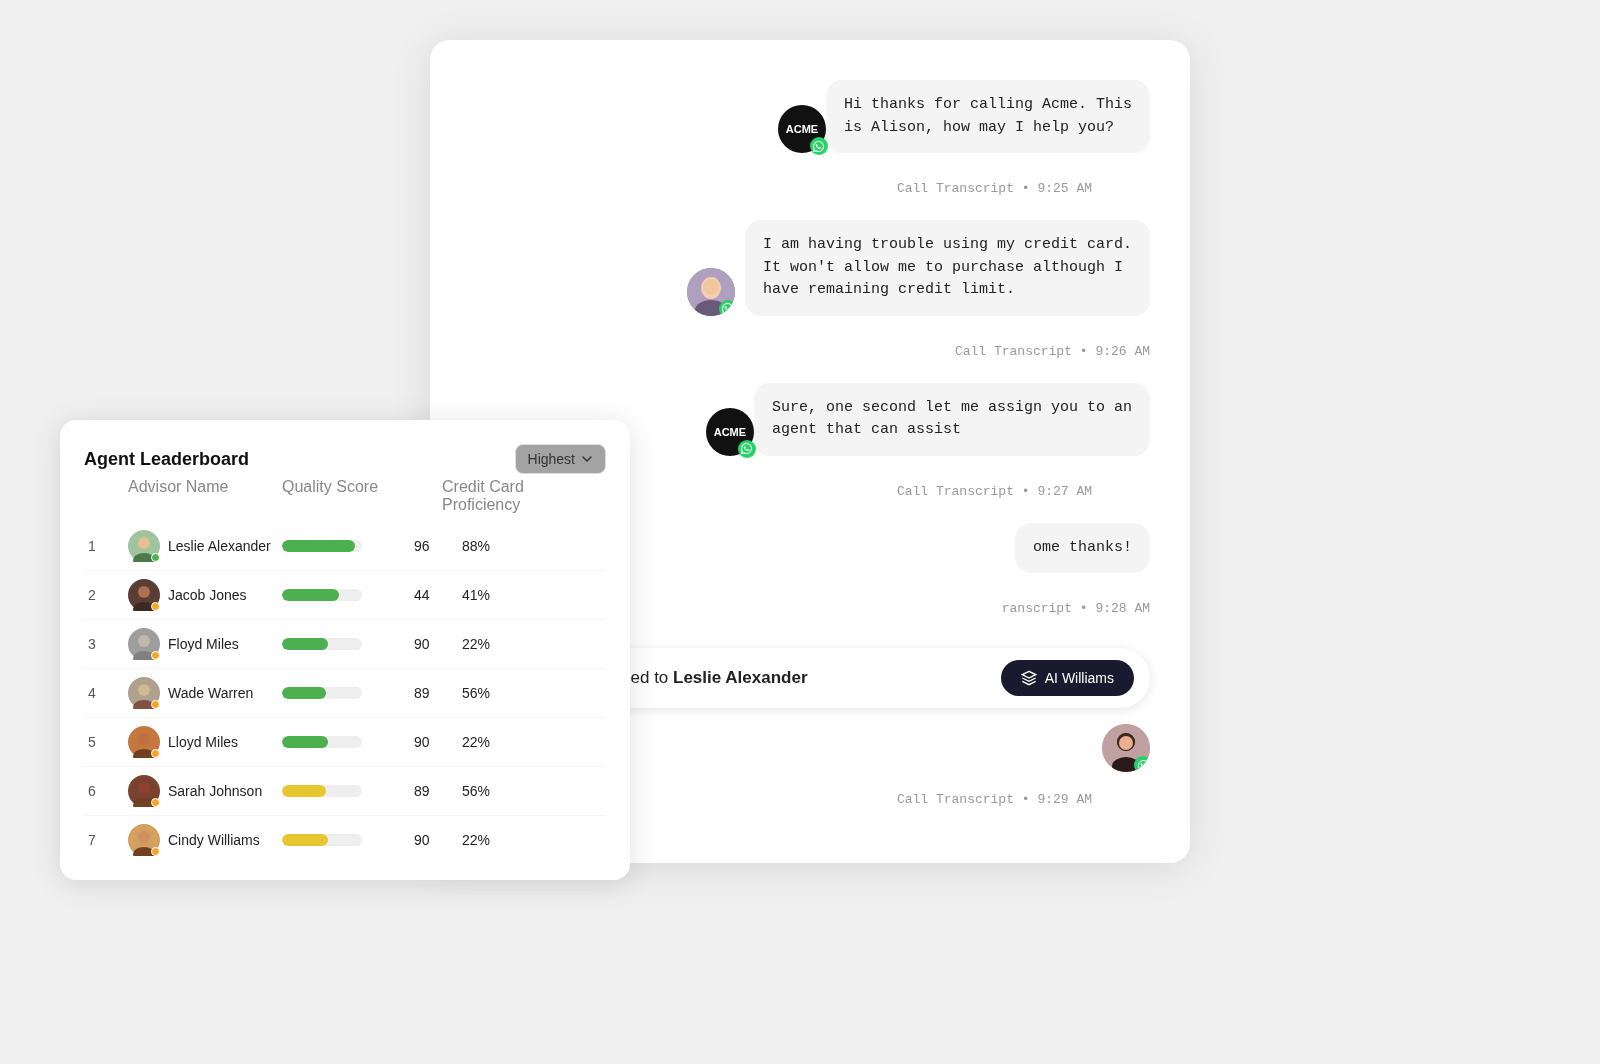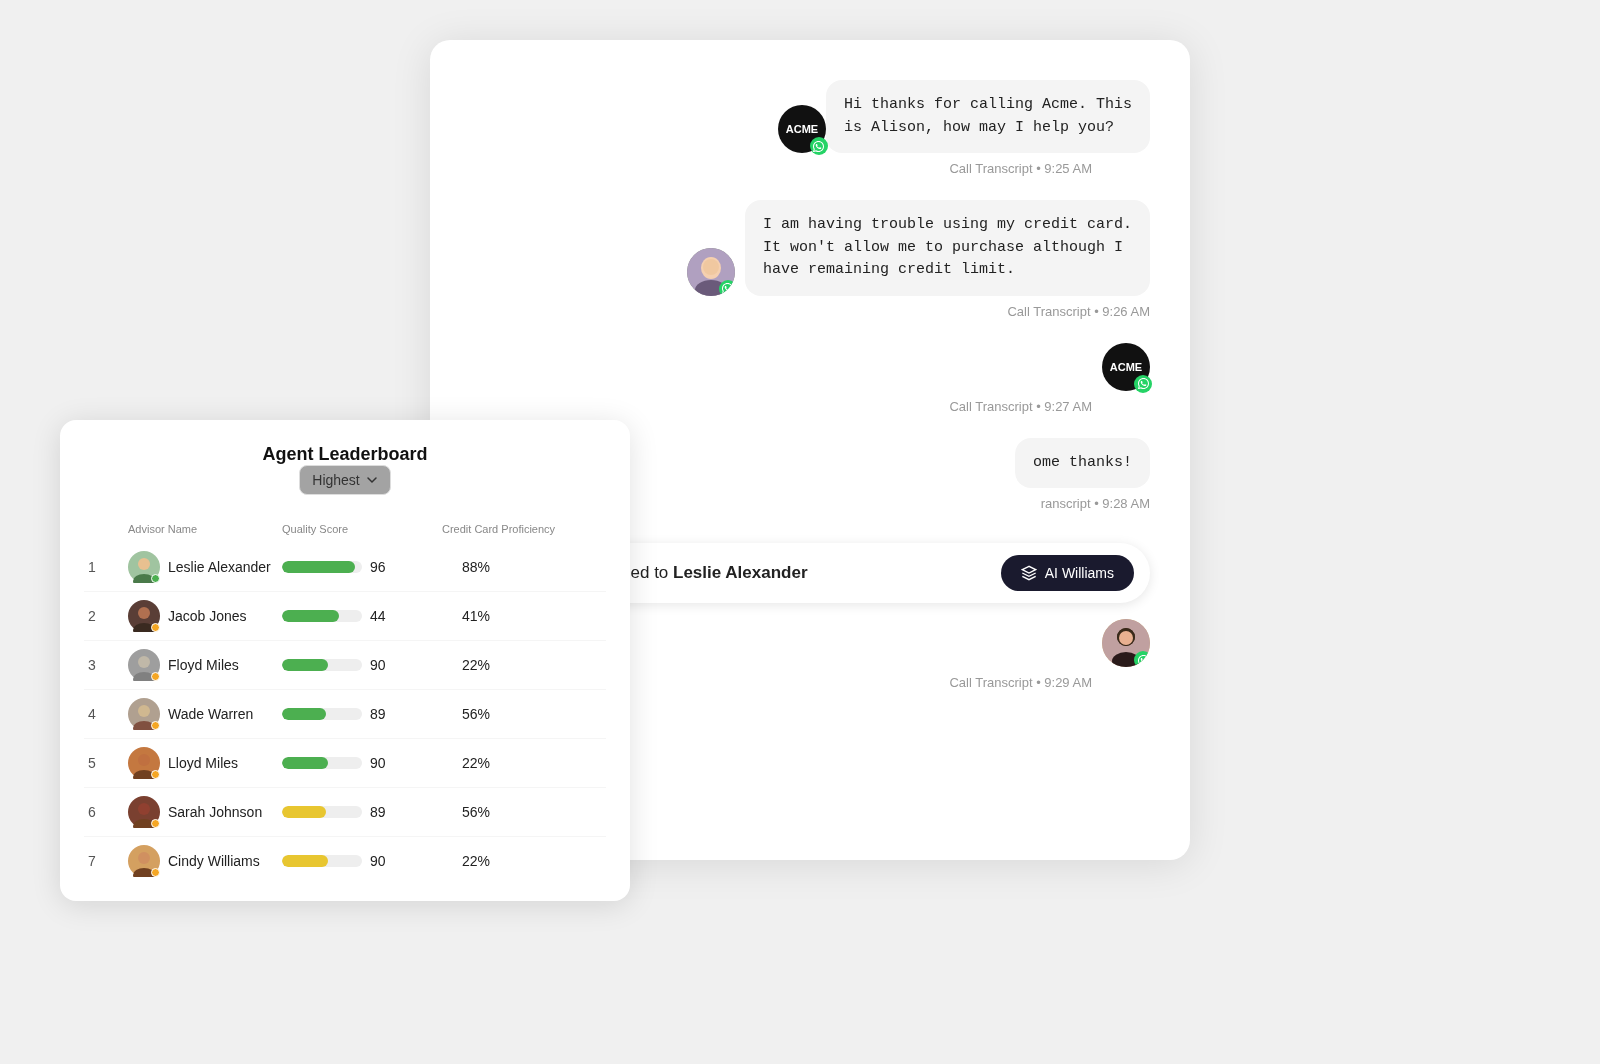--- a/index.html
+++ b/index.html
@@ -98,21 +98,22 @@
     .whatsapp-badge svg {
       width: 11px;
       height: 11px;
     }
 
     .msg-meta {
       text-align: center;
       font-size: 13px;
       color: #999;
       margin-bottom: 16px;
-      margin-top: 0;
+      margin-top: 20px;
+      font-family: Liberation Mono, monospace;
     }
     .msg-meta.right-meta {
       text-align: right;
       padding-right: 58px;
     }
     .msg-meta.left-meta {
       text-align: left;
       padding-left: 58px;
     }
 
@@ -140,22 +141,21 @@
       border-radius: 16px;
       padding: 24px 24px 16px;
       box-shadow: 0 4px 30px rgba(0,0,0,0.12);
       z-index: 20;
     }
 
     .leaderboard-header {
       display: flex;
       align-items: center;
       justify-content: space-between;
-      margin-bottom: 28px;
-      flex-direction: column;
+      margin-bottom: 4px;
     }
 
     .leaderboard-title {
       font-size: 18px;
       font-weight: 700;
       color: #111;
     }
 
     .filter-dropdown {
       border: 1px solid #ddd;
@@ -166,21 +166,21 @@
       background: #a3a3a3;
       cursor: pointer;
       display: flex;
       align-items: center;
       gap: 6px;
     }
 
     .leaderboard-cols {
       display: grid;
       grid-template-columns: 40px 1fr 160px 160px;
-      font-size: 11px;
+      font-size: 16px;
       color: #888;
       margin-bottom: 8px;
       padding: 0 4px;
     }
 
     .lb-row {
       display: grid;
       grid-template-columns: 40px 1fr 160px 160px;
       align-items: center;
       padding: 8px 4px;
@@ -240,20 +240,21 @@
     }
     .score-bar-fill {
       height: 100%;
       border-radius: 6px;
     }
 
     .score-num {
       font-size: 14px;
       color: #222;
       font-weight: 500;
+      margin-left: 44px;
     }
 
     .lb-proficiency {
       font-size: 14px;
       color: #222;
       font-weight: 500;
       padding-left: 20px;
     }
 
     
@@ -304,20 +305,22 @@
             </svg>
         </div>
       </div>
       <div class="bubble" style="white-space:pre;">I am having trouble using my credit card.
 It won't allow me to purchase although I
 have remaining credit limit.</div>
     </div>
     <div class="msg-meta left-meta">Call Transcript • 9:26 AM</div>
 
     <div class="msg-row right" style="margin-top:8px;">
+      <div class="bubble right-bubble" style="white-space:pre;">Sure, one second let me assign you to an
+agent that can assist</div>
       <div class="avatar-circle" style="margin-left:10px;">
         <span style="font-size:11px;font-weight:900;">ACME</span>
         <div class="whatsapp-badge">
           <svg viewBox="0 0 24 24" fill="white">
               <path d="M17.472 14.382c-.297-.149-1.758-.867-2.03-.967-.273-.099-.471-.148-.67.15-.197.297-.767.966-.94 1.164-.173.199-.347.223-.644.075-.297-.15-1.255-.463-2.39-1.475-.883-.788-1.48-1.761-1.653-2.059-.173-.297-.018-.458.13-.606.134-.133.298-.347.446-.52.149-.174.198-.298.298-.497.099-.198.05-.371-.025-.52-.075-.149-.669-1.612-.916-2.207-.242-.579-.487-.5-.669-.51-.173-.008-.371-.01-.57-.01-.198 0-.52.074-.792.372-.272.297-1.04 1.016-1.04 2.479 0 1.462 1.065 2.875 1.213 3.074.149.198 2.096 3.2 5.077 4.487.709.306 1.262.489 1.694.625.712.227 1.36.195 1.871.118.571-.085 1.758-.719 2.006-1.413.248-.694.248-1.289.173-1.413-.074-.124-.272-.198-.57-.347z"></path>
               <path d="M12 0C5.373 0 0 5.373 0 12c0 2.137.564 4.14 1.545 5.872L.057 23.516a.5.5 0 00.612.612l5.571-1.46A11.94 11.94 0 0012 24c6.627 0 12-5.373 12-12S18.627 0 12 0zm0 21.818a9.791 9.791 0 01-5.031-1.386l-.36-.214-3.733.98.997-3.645-.234-.373A9.78 9.78 0 012.182 12C2.182 6.57 6.57 2.182 12 2.182S21.818 6.57 21.818 12 17.43 21.818 12 21.818z"></path>
             </svg>
         </div>
       </div>
     </div>

